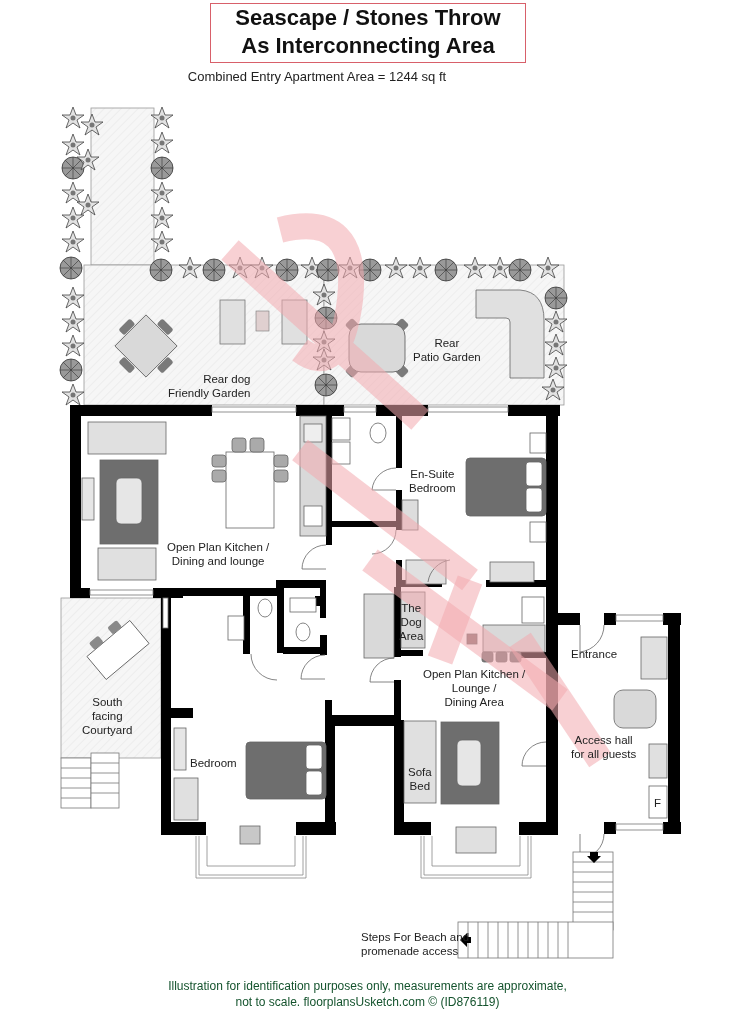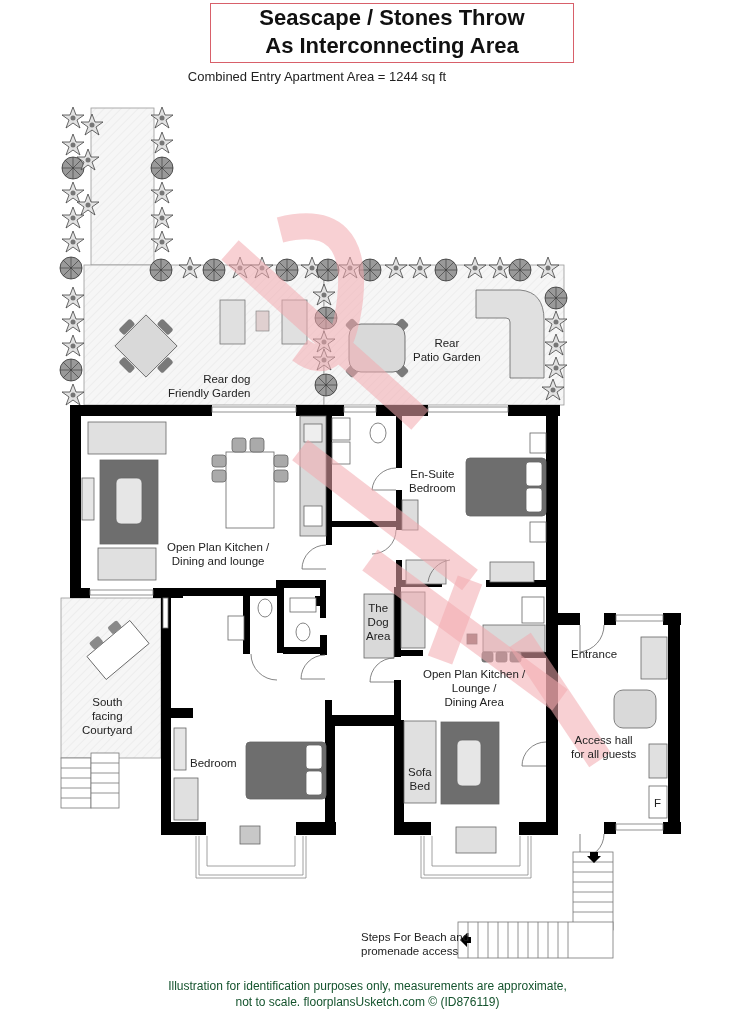--- a/index.html
+++ b/index.html
@@ -1,17 +1,17 @@
 <!DOCTYPE html>
 <html><head>
 <meta charset="utf-8">
 <style>
   html, body { margin: 0; padding: 0; background: #ffffff; }
   body { width: 735px; height: 1024px; position: relative; overflow: hidden; font-family: "Liberation Sans", sans-serif; color: #222; }
-  .title-box { position: absolute; left: 210px; top: 3px; width: 364px; height: 60px; border: 1.5px solid #d8606a; box-sizing: border-box; text-align: center; }
+  .title-box { position: absolute; left: 210px; top: 3px; width: 316px; height: 60px; border: 1.5px solid #d8606a; box-sizing: border-box; text-align: center; }
   .title-line { font-weight: bold; font-size: 22px; line-height: 28px; color: #111; }
   .subtitle { position: absolute; left: 0; width: 634px; top: 69px; text-align: center; font-size: 13px; color: #222; }
   .footer { position: absolute; left: 0; width: 735px; top: 978px; text-align: center; font-size: 12px; line-height: 16px; color: #14532d; }
   svg.plan { position: absolute; left: 0; top: 0; }
   .lbl { position: absolute; font-size: 11.5px; line-height: 14px; text-align: center; color: #222; white-space: nowrap; }
 </style>
 </head>
 <body>
 
 <svg class="plan" width="735" height="1024" viewBox="0 0 735 1024" xmlns="http://www.w3.org/2000/svg">
@@ -344,21 +344,21 @@
     <div>Patio Garden</div>
 </div>
 <div class="lbl" style="left:167px; top:540px;">
   <div>Open Plan Kitchen /</div>
     <div>Dining and lounge</div>
 </div>
 <div class="lbl" style="left:409px; top:467px;">
   <div>En-Suite</div>
     <div>Bedroom</div>
 </div>
-<div class="lbl" style="left:366px; top:601px;">
+<div class="lbl" style="left:366px; top:601px;padding-left:33px;">
   <div>The</div>
     <div>Dog</div>
     <div>Area</div>
 </div>
 <div class="lbl" style="left:571px; top:599px;margin-top:48px;">Entrance</div>
 <div class="lbl" style="left:423px; top:667px;">
   <div>Open Plan Kitchen /</div>
     <div>Lounge /</div>
     <div>Dining Area</div>
 </div>

